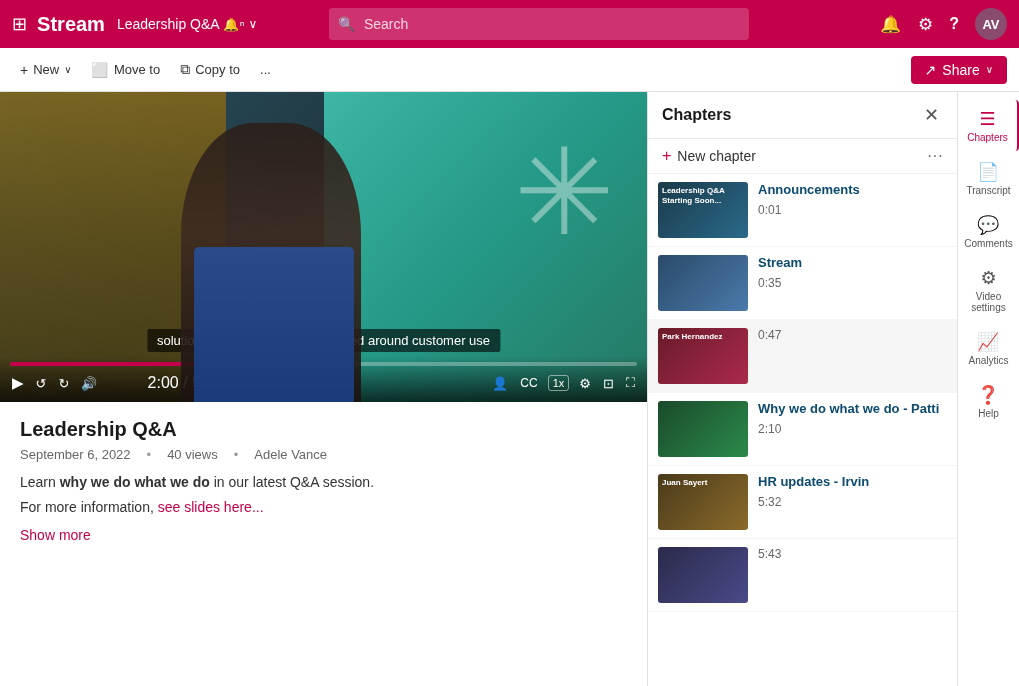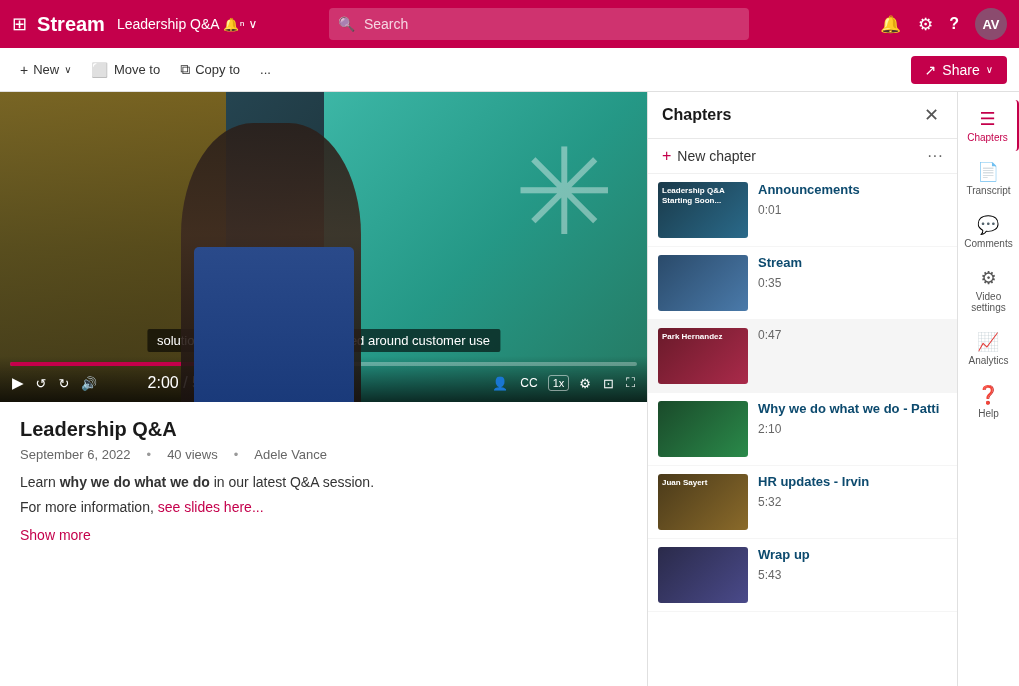--- a/index.html
+++ b/index.html
@@ -495,21 +495,20 @@
       <div class="chapter-time">5:32</div>
     </div>
   </div>
         <div class="chapter-item">
     <div class="chapter-thumb">
       <div class="thumb-bg thumb-wrap" style="position:relative; width:100%; height:100%;">
         
       </div>
     </div>
     <div class="chapter-info">
-      <div class="chapter-name">Wrap up</div>
       <div class="chapter-time">5:43</div>
     </div>
   </div>
       </div>
   </div>
 
   <div class="right-sidebar" id="right-sidebar">
       <div class="sidebar-icon-item active" style="color: rgb(196, 0, 75);">
     <span class="icon-shape">☰</span>
     <span class="icon-label">Chapters</span>

